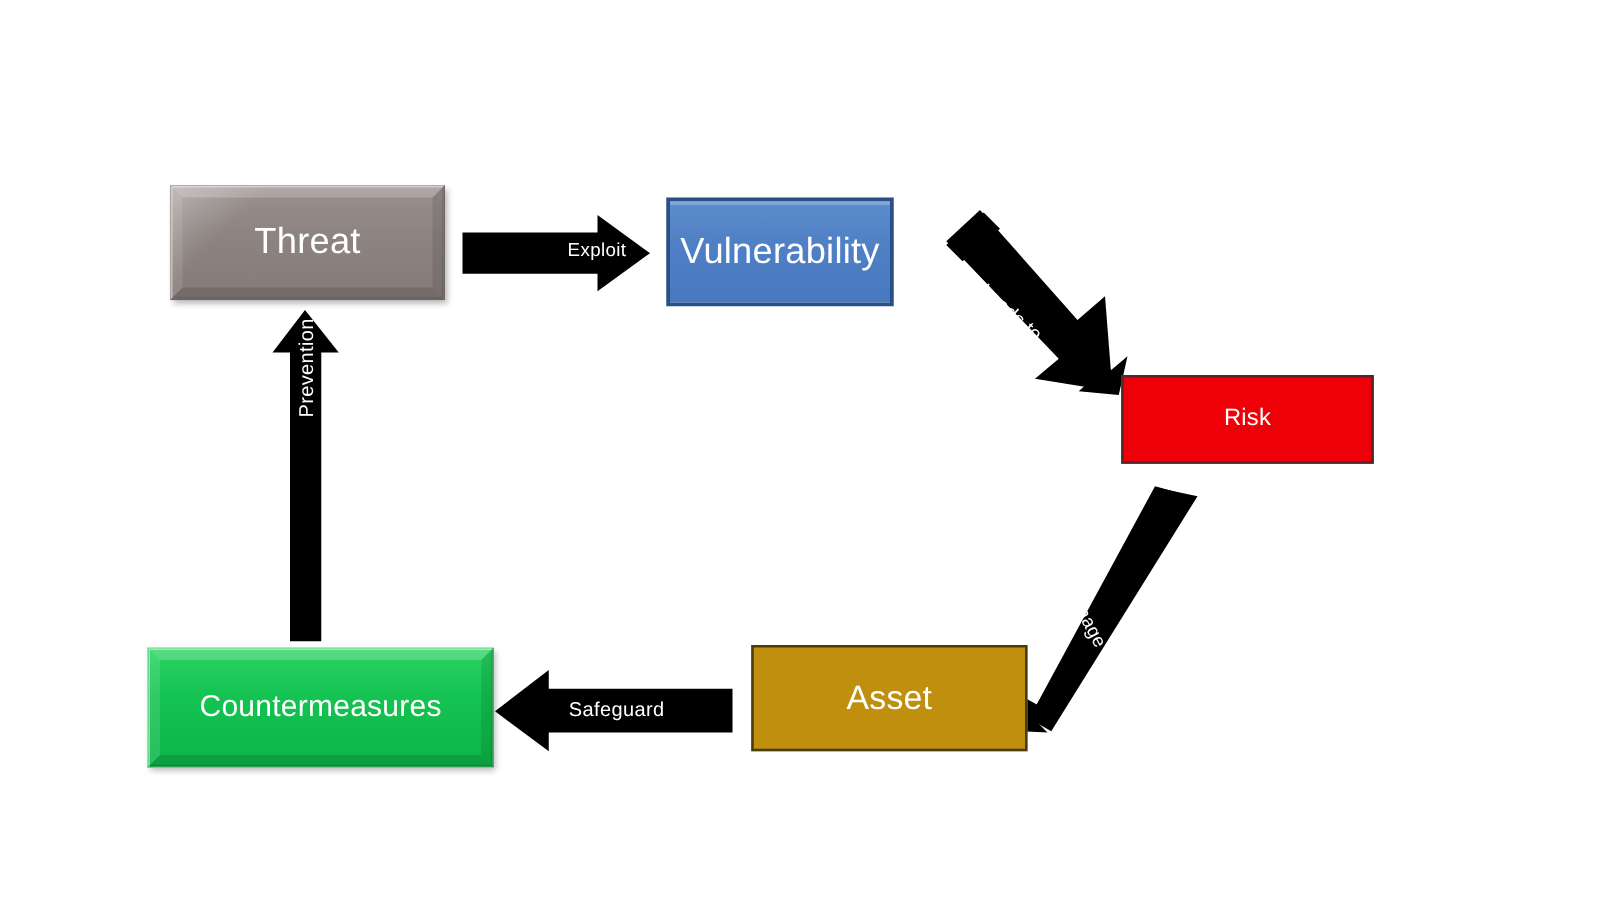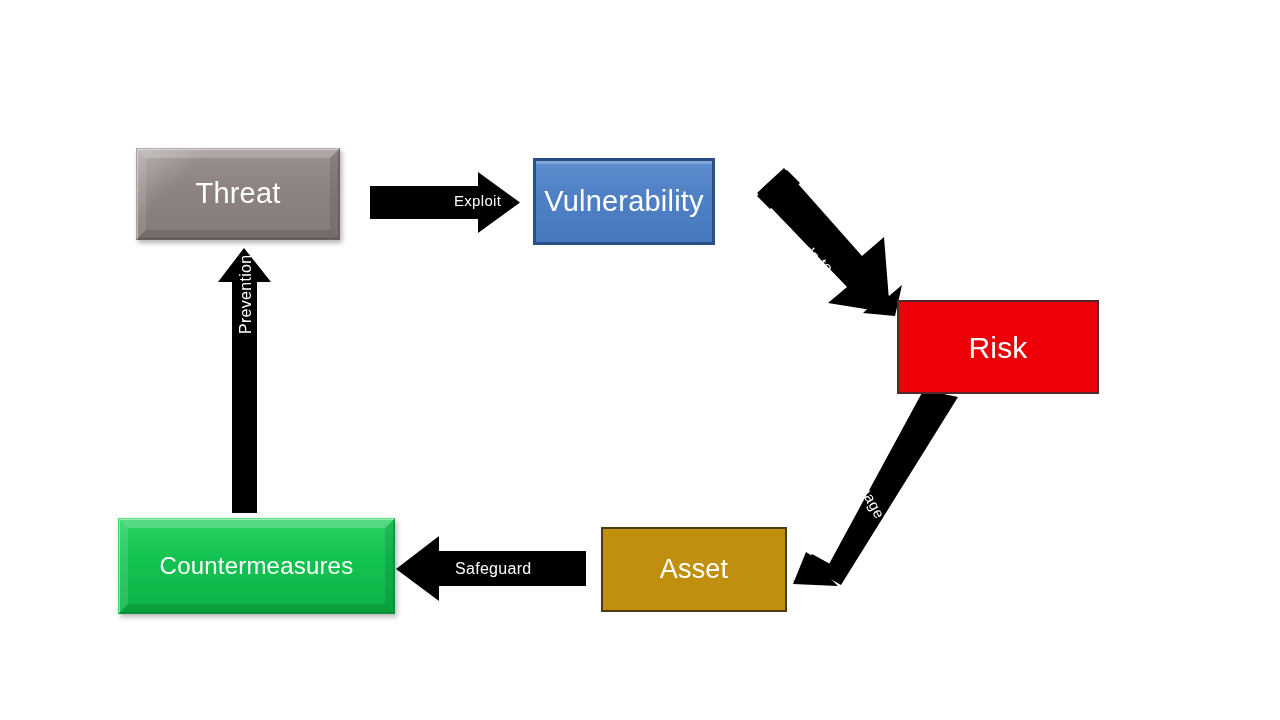--- a/index.html
+++ b/index.html
@@ -45,21 +45,21 @@
   .node-label {
     display: block;
     color: #ffffff;
     letter-spacing: 0.2px;
   }
 
   
   #node-threat {
     left: 136px;
     top: 148px;
-    width: 204px;
+    width: 220px;
     height: 92px;
     background:
       linear-gradient(135deg, rgba(255,255,255,0.30) 0%, rgba(255,255,255,0.0) 26%),
       linear-gradient(180deg, #9a918e 0%, #8d8481 42%, #857b78 100%);
     border-top: 1px solid #b6aeab;
     border-left: 1px solid #a79f9c;
     border-right: 1px solid #6f6764;
     border-bottom: 1px solid #6a6360;
     box-shadow:
       inset 0 0 0 7px rgba(0,0,0,0.0),
@@ -89,32 +89,32 @@
     border: 3px solid #2a4f86;
     box-shadow: inset 0 3px 0 rgba(255,255,255,0.22);
     font-size: 29px;
   }
 
   
   #node-risk {
     left: 897px;
     top: 300px;
     width: 202px;
-    height: 94px;
+    height: 71px;
     background: #ed0007;
     border: 2px solid #55262b;
-    font-size: 30px;
+    font-size: 19px;
     text-align: right;
   }
 
   
   #node-asset {
     left: 601px;
-    top: 527px;
-    width: 186px;
+    top: 516px;
+    width: 221px;
     height: 85px;
     background: #bf8f0d;
     border: 2px solid #4b3c10;
     font-size: 27px;
     text-align: center;
   }
 
   
   #node-countermeasures {
     left: 118px;

